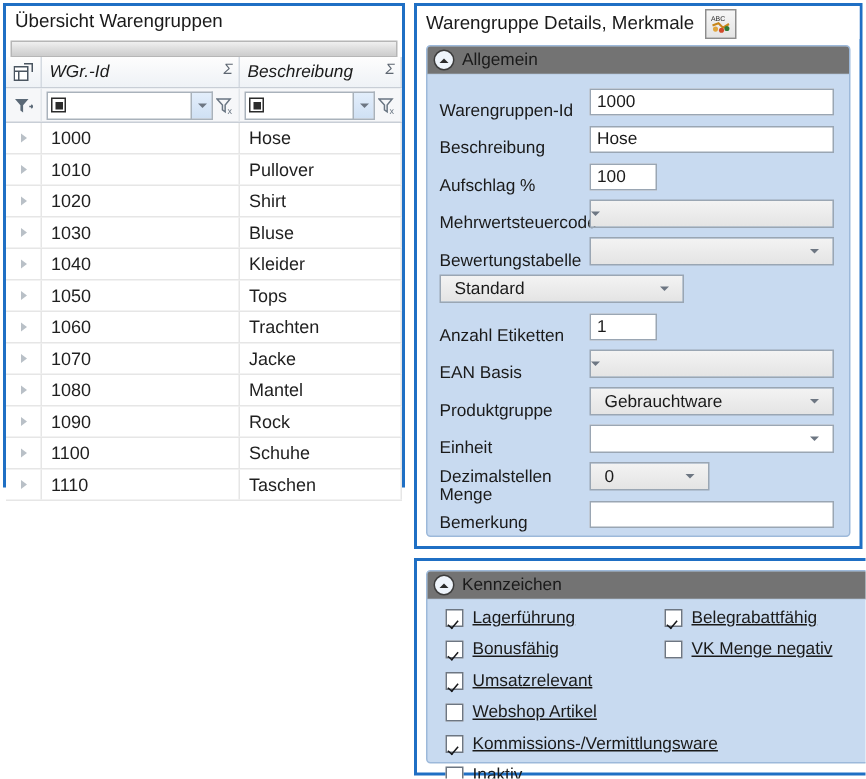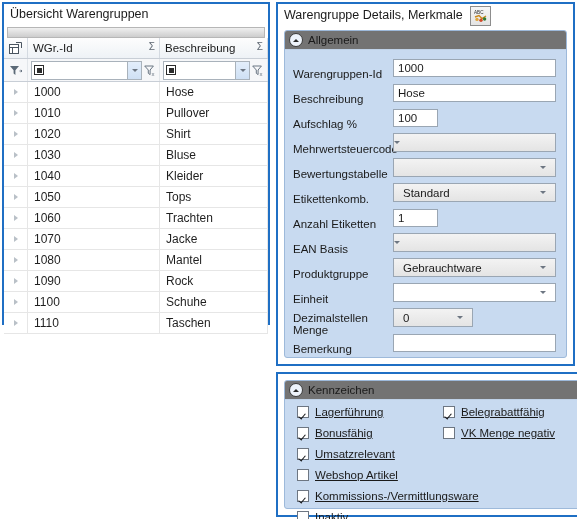--- a/index.html
+++ b/index.html
@@ -49,20 +49,21 @@
     border-right: 1px solid #d4dae1;
     display: flex; align-items: center; justify-content: center;
   }
   .gh-cell {
     display: flex; align-items: center;
     border-right: 1px solid #d4dae1;
     padding-left: 5px;
     font-size: 11.5px;
     background: linear-gradient(to bottom,#fdfdfd,#eef2f6);
     position: relative;
+    font-style: italic;
   }
   .gh-cell .sigma {
     position: absolute; right: 4px; top: 3px;
     font-size: 10px; color: #5d6671;
   }
   .col-a { width: 132px; min-width: 132px; }
   .col-b { flex: 1 1 auto; }
 
   .grid-filter {
     display: flex;
@@ -466,21 +467,20 @@
             </div>
           </div>
           <div class="frow">
             <div class="flabel">Bewertungstabelle</div>
             <div class="combo w-full">
               <span class="ctext"></span>
               <span class="arrow-dn"></span>
             </div>
           </div>
           <div class="frow">
-            <div class="flabel">Etikettenkomb.</div>
             <div class="combo w-full">
               <span class="ctext">Standard</span>
               <span class="arrow-dn"></span>
             </div>
           </div>
           <div class="frow">
             <div class="flabel">Anzahl Etiketten</div>
             <div class="field w-small">
               <span>1</span>
             </div>

